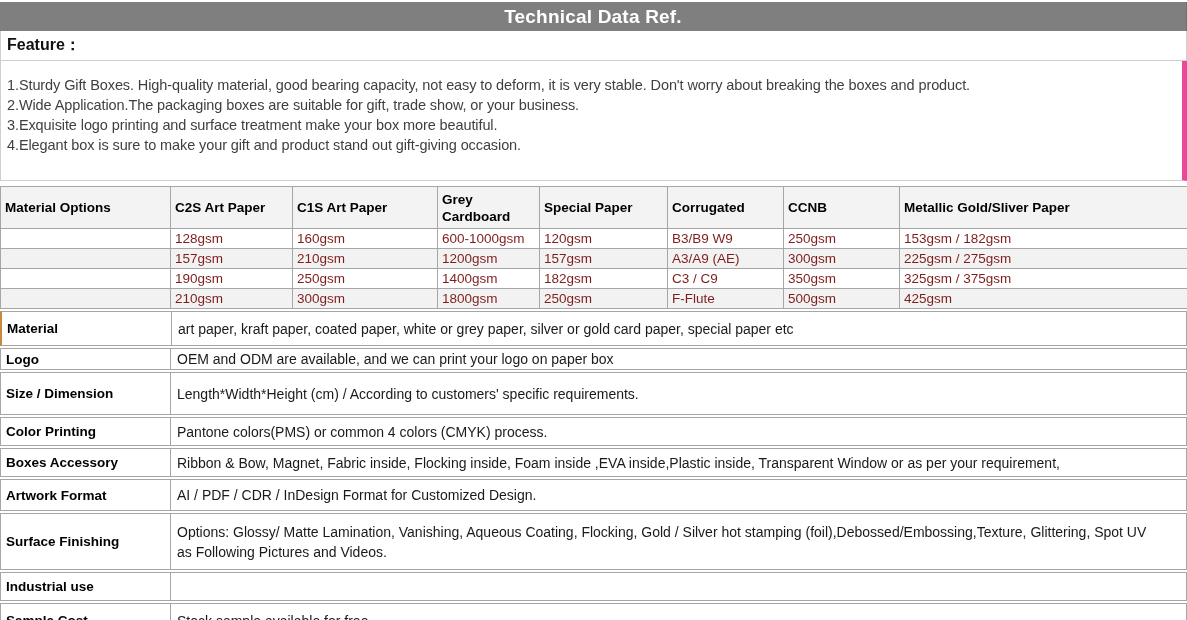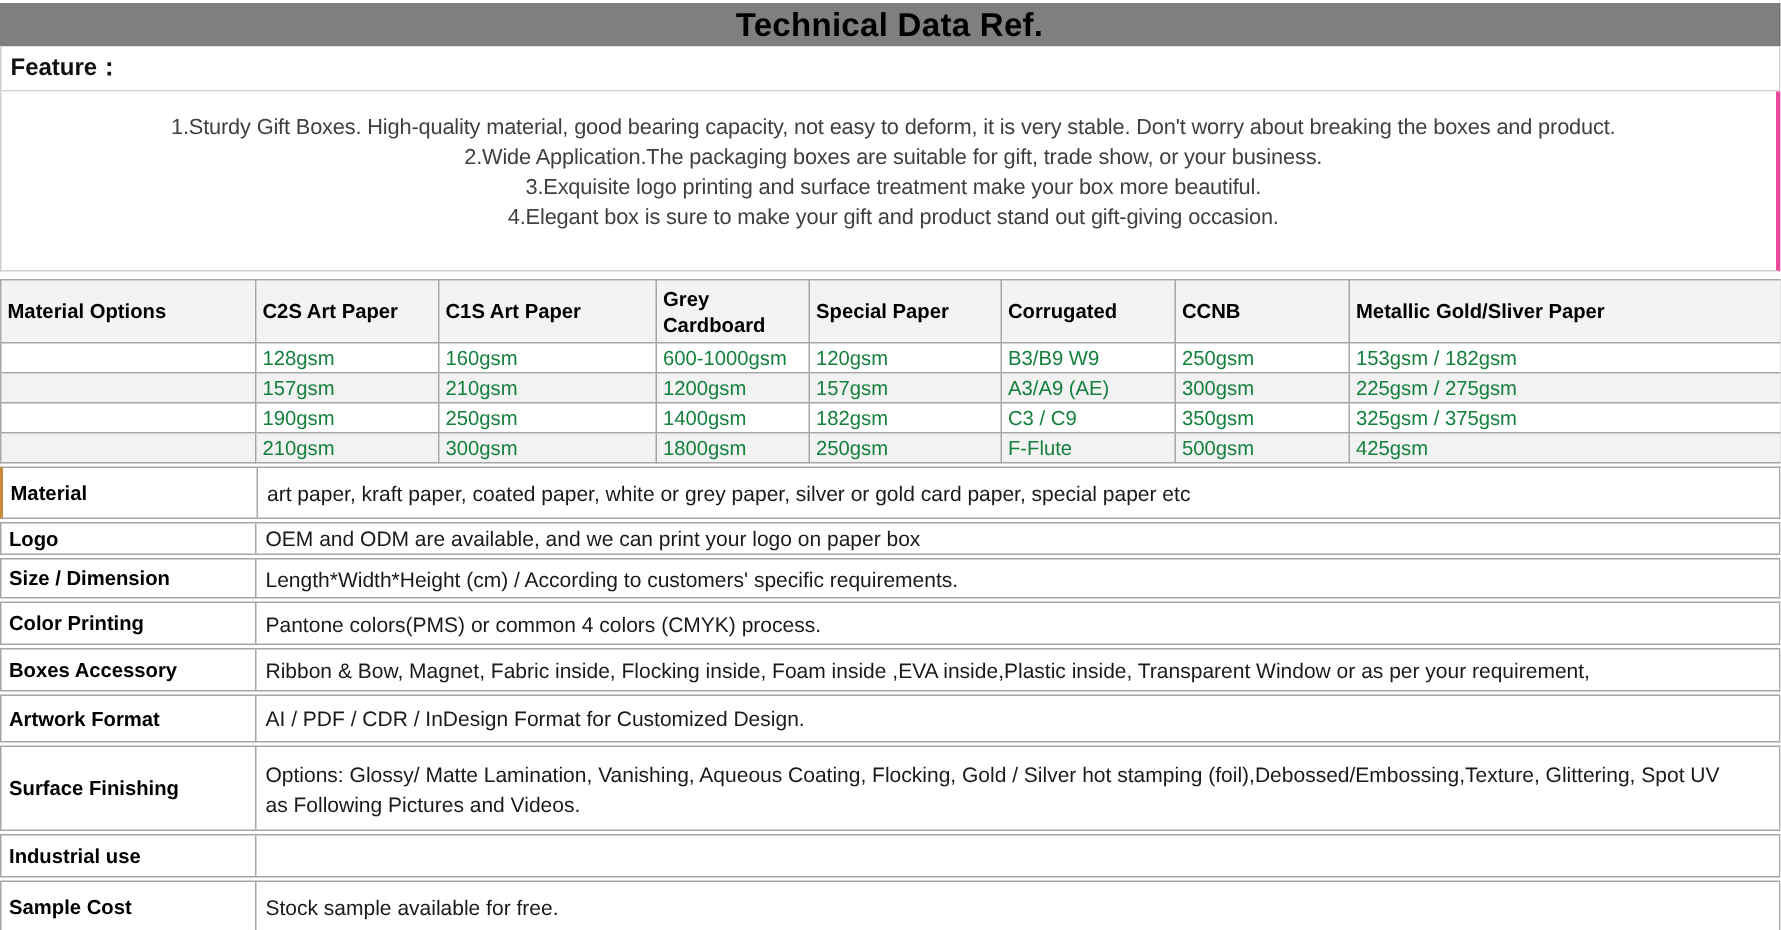--- a/index.html
+++ b/index.html
@@ -12,45 +12,44 @@
     position: relative;
   }
   .title-bar {
     margin-top: 2px;
     height: 29px;
     background: #7f7f7f;
     display: flex; align-items: center; justify-content: center;
     border-right: 1px solid #6f6f6f;
   }
   .title-bar .title {
-    color: #000000;
-    font-weight: bold;
-    font-size: 22px;
+    color: #ffffff;
+    font-weight: bold;
+    font-size: 19px;
     letter-spacing: 0.2px;
   }
   .feature-header {
     height: 30px;
     border-left: 1px solid #cfcfcf;
     border-right: 1px solid #cfcfcf;
     border-bottom: 1px solid #cfcfcf;
     display: flex; align-items: center;
     padding-left: 6px;
     font-weight: bold;
     font-size: 16px;
     color: #111111;
     background: #ffffff;
   }
   .feature-body {
     height: 120px;
     border-left: 1px solid #cfcfcf;
-    border-right: 3px solid #ec4899;
+    border-right: 5px solid #ec4899;
     border-bottom: 1px solid #cfcfcf;
     padding: 14px 0 0 6px;
     background: #ffffff;
-    text-align: center;
   }
   .feature-item {
     font-size: 14.5px;
     line-height: 20px;
     color: #3f3f3f;
     white-space: nowrap;
     letter-spacing: -0.1px;
   }
   .materials-table {
     margin-top: 5px;
@@ -69,21 +68,21 @@
     height: 42px;
     background: #f3f3f3;
     font-weight: bold;
     font-size: 13.5px;
     color: #000000;
     line-height: 17px;
   }
   .materials-table tbody td {
     height: 20px;
     font-size: 13.5px;
-    color: #15803d;
+    color: #7f1d1d;
     white-space: nowrap;
   }
   .materials-table tbody tr:nth-child(even) { background: #f2f2f2; }
   .materials-table tbody tr:nth-child(odd)  { background: #ffffff; }
 
   .spec-rows { width: 1187px; }
   .spec-row {
     display: flex;
     border: 1px solid #a6a6a6;
     margin-top: 2px;
@@ -102,21 +101,21 @@
     flex: 1;
     display: flex; align-items: center;
     padding: 2px 24px 2px 6px;
     font-size: 14px;
     line-height: 20px;
     color: #1a1a1a;
   }
   
   .spec-row:nth-child(1) { height: 35px; border-left: 2px solid #c8893d; }
   .spec-row:nth-child(2) { height: 22px; }
-  .spec-row:nth-child(3) { height: 27px; }
+  .spec-row:nth-child(3) { height: 43px; }
   .spec-row:nth-child(4) { height: 29px; }
   .spec-row:nth-child(5) { height: 29px; }
   .spec-row:nth-child(6) { height: 32px; text-align: center; }
   .spec-row:nth-child(7) { height: 57px; }
   .spec-row:nth-child(8) { height: 29px; }
   .spec-row:nth-child(9) { height: 35px; }
 </style>
 </head>
 <body>
 

